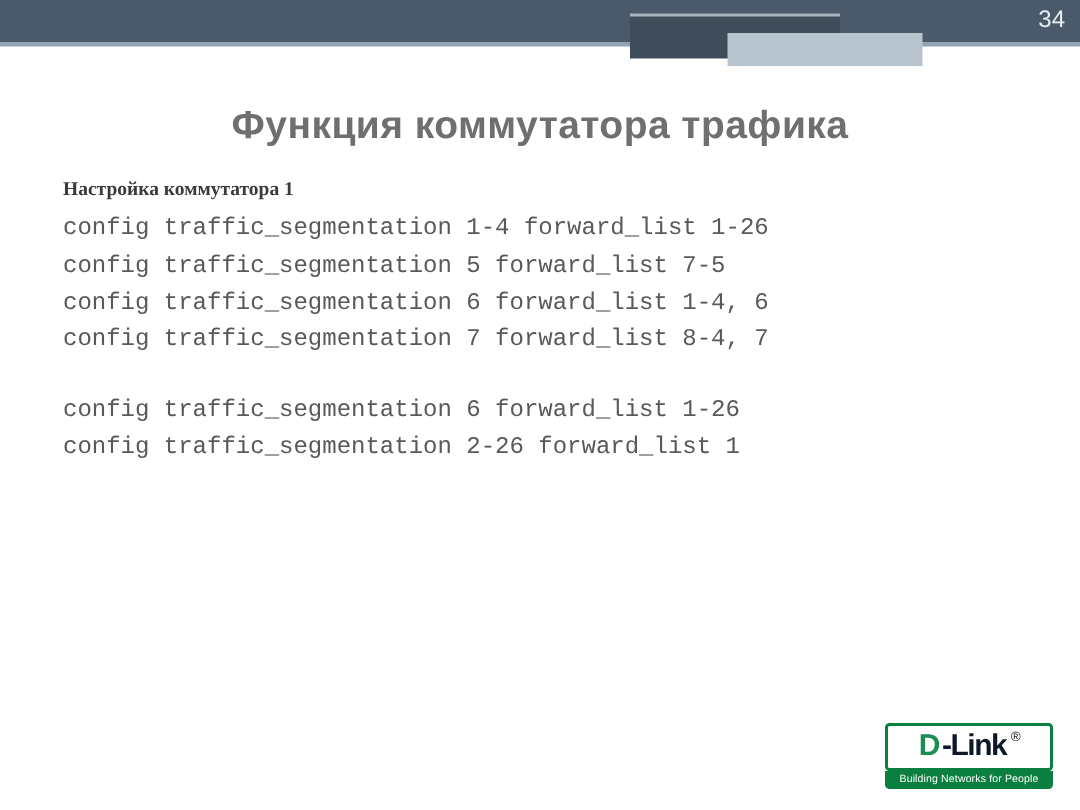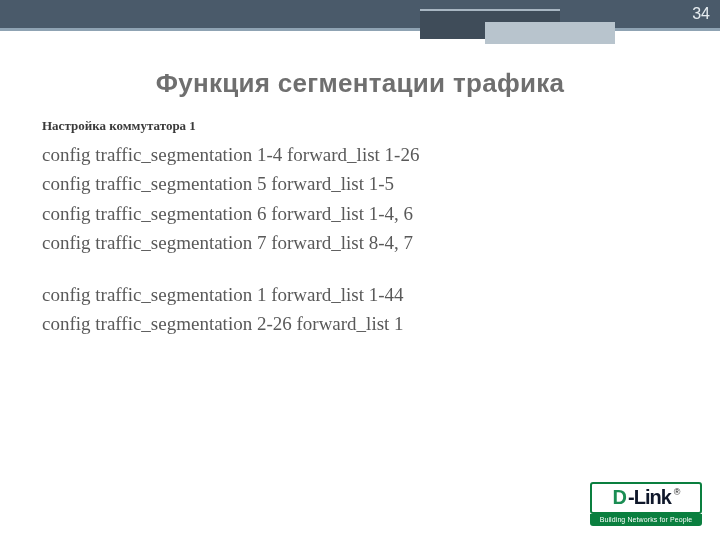--- a/index.html
+++ b/index.html
@@ -71,22 +71,22 @@
     color: #4a4a4a;
   }
   .content .sub {
     font-family: Georgia, "Times New Roman", serif;
     font-weight: bold;
     font-size: 13px;
     margin-bottom: 6px;
     color: #3a3a3a;
   }
   .content .cmd {
-    font-family: Liberation Serif, serif;
-    font-size: 19px;
+    font-family: Liberation Mono, monospace;
+    font-size: 16px;
     line-height: 1.55;
     color: #595959;
     white-space: pre;
   }
   .block2 { margin-top: 22px; }
 
   
   .logo {
     position: absolute;
     right: 18px;
@@ -133,33 +133,33 @@
   }
 </style>
 </head>
 <body>
 
 <div class="topband"></div>
 <div class="ribbon-dark"></div>
 <div class="ribbon-light"></div>
 <div class="pagenum">34</div>
 
-<h1 class="title">Функция сегментации трафика</h1>
+<h1 class="title">Функция коммутатора трафика</h1>
 
 <div class="content">
   <div>
     <div class="sub">Настройка коммутатора 1</div>
     <div class="cmd">config traffic_segmentation 1-4 forward_list 1-26</div>
-    <div class="cmd">config traffic_segmentation 5 forward_list 1-5</div>
+    <div class="cmd">config traffic_segmentation 5 forward_list 7-5</div>
     <div class="cmd">config traffic_segmentation 6 forward_list 1-4, 6</div>
     <div class="cmd">config traffic_segmentation 7 forward_list 8-4, 7</div>
   </div>
 
   <div class="block2">
-    <div class="cmd">config traffic_segmentation 1 forward_list 1-44</div>
+    <div class="cmd">config traffic_segmentation 6 forward_list 1-26</div>
     <div class="cmd">config traffic_segmentation 2-26 forward_list 1</div>
   </div>
 </div>
 
 <div class="logo">
   <div class="bar">
     <span class="d">D</span>
       <span class="link">-Link</span>
       <span class="r">®</span>
   </div>

